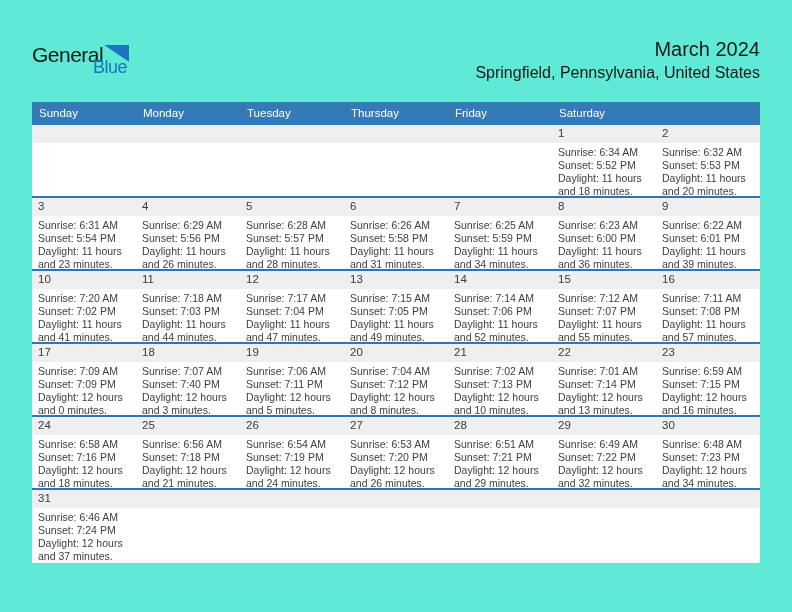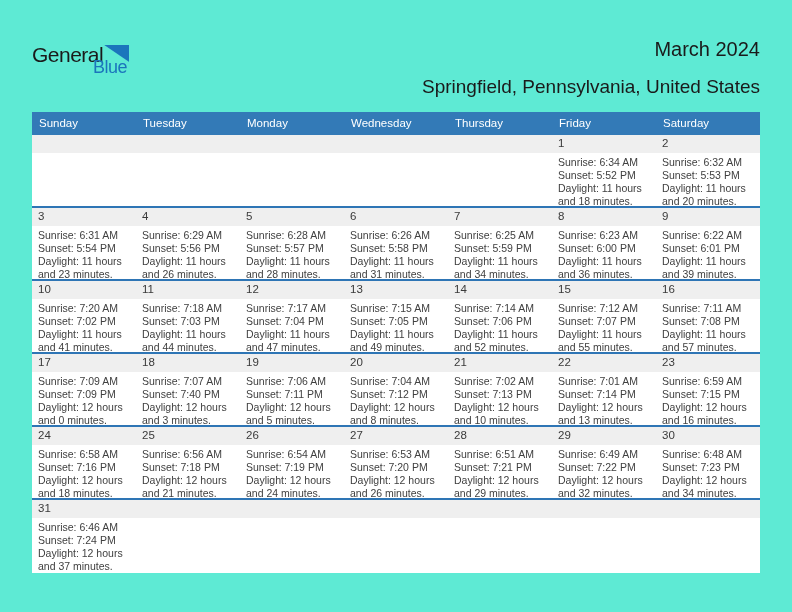--- a/index.html
+++ b/index.html
@@ -19,24 +19,24 @@
   .top{display:flex;justify-content:space-between;align-items:flex-start;height:66px;}
   .logo{position:relative;width:140px;margin-top:8px;line-height:1;}
   .logo-line1{display:flex;align-items:flex-start;}
   .logo-general{font-size:21px;color:var(--text-dark);letter-spacing:-0.5px;}
   .logo-triangle{display:inline-block;width:25px;height:17px;margin-left:1px;margin-top:1px;
     background:var(--logo-blue);clip-path:polygon(0 0,100% 0,100% 100%);}
   .logo-blue-word{font-size:18px;color:var(--logo-blue);letter-spacing:-0.5px;
     margin-left:61px;margin-top:-7px;}
   .titles{text-align:right;margin-top:2px;}
   .title{font-size:20px;color:var(--text-dark);font-weight:400;}
-  .subtitle{font-size:19px;color:var(--text-dark);margin-top:15px;}
+  .subtitle{font-size:16px;color:var(--text-dark);margin-top:3px;}
 
   
-  .calendar{width:728px;margin-top:10px;}
+  .calendar{width:728px;}
   .weekday-row{display:grid;grid-template-columns:repeat(7,1fr);height:23px;
     background:var(--header-bg);}
   .weekday{color:#ffffff;font-size:11.5px;line-height:23px;padding-left:7px;
     white-space:nowrap;overflow:hidden;}
   .week{display:grid;grid-template-columns:repeat(7,1fr);height:73px;
     border-bottom:2px solid var(--divider);background:#ffffff;}
   .week:last-child{border-bottom:none;}
   .cell{overflow:hidden;}
   .daynum{height:18px;background:var(--band);font-size:11.5px;color:#3a3a3a;
     padding:3px 0 0 6px;line-height:1;}
@@ -57,23 +57,22 @@
     </div>
     <div class="titles">
       <div class="title">March 2024</div>
       <div class="subtitle">Springfield, Pennsylvania, United States</div>
     </div>
   </div>
 
   <div class="calendar">
     <div class="weekday-row">
       <div class="weekday">Sunday</div>
+      <div class="weekday">Monday</div>
       <div class="weekday">Tuesday</div>
-      <div class="weekday">Monday</div>
-      <div class="weekday">Wednesday</div>
       <div class="weekday">Thursday</div>
       <div class="weekday">Friday</div>
       <div class="weekday">Saturday</div>
     </div>
     <div>
         <div class="week">
           <div class="cell">
             <div class="daynum"></div>
             <div class="details"></div>
           </div>

